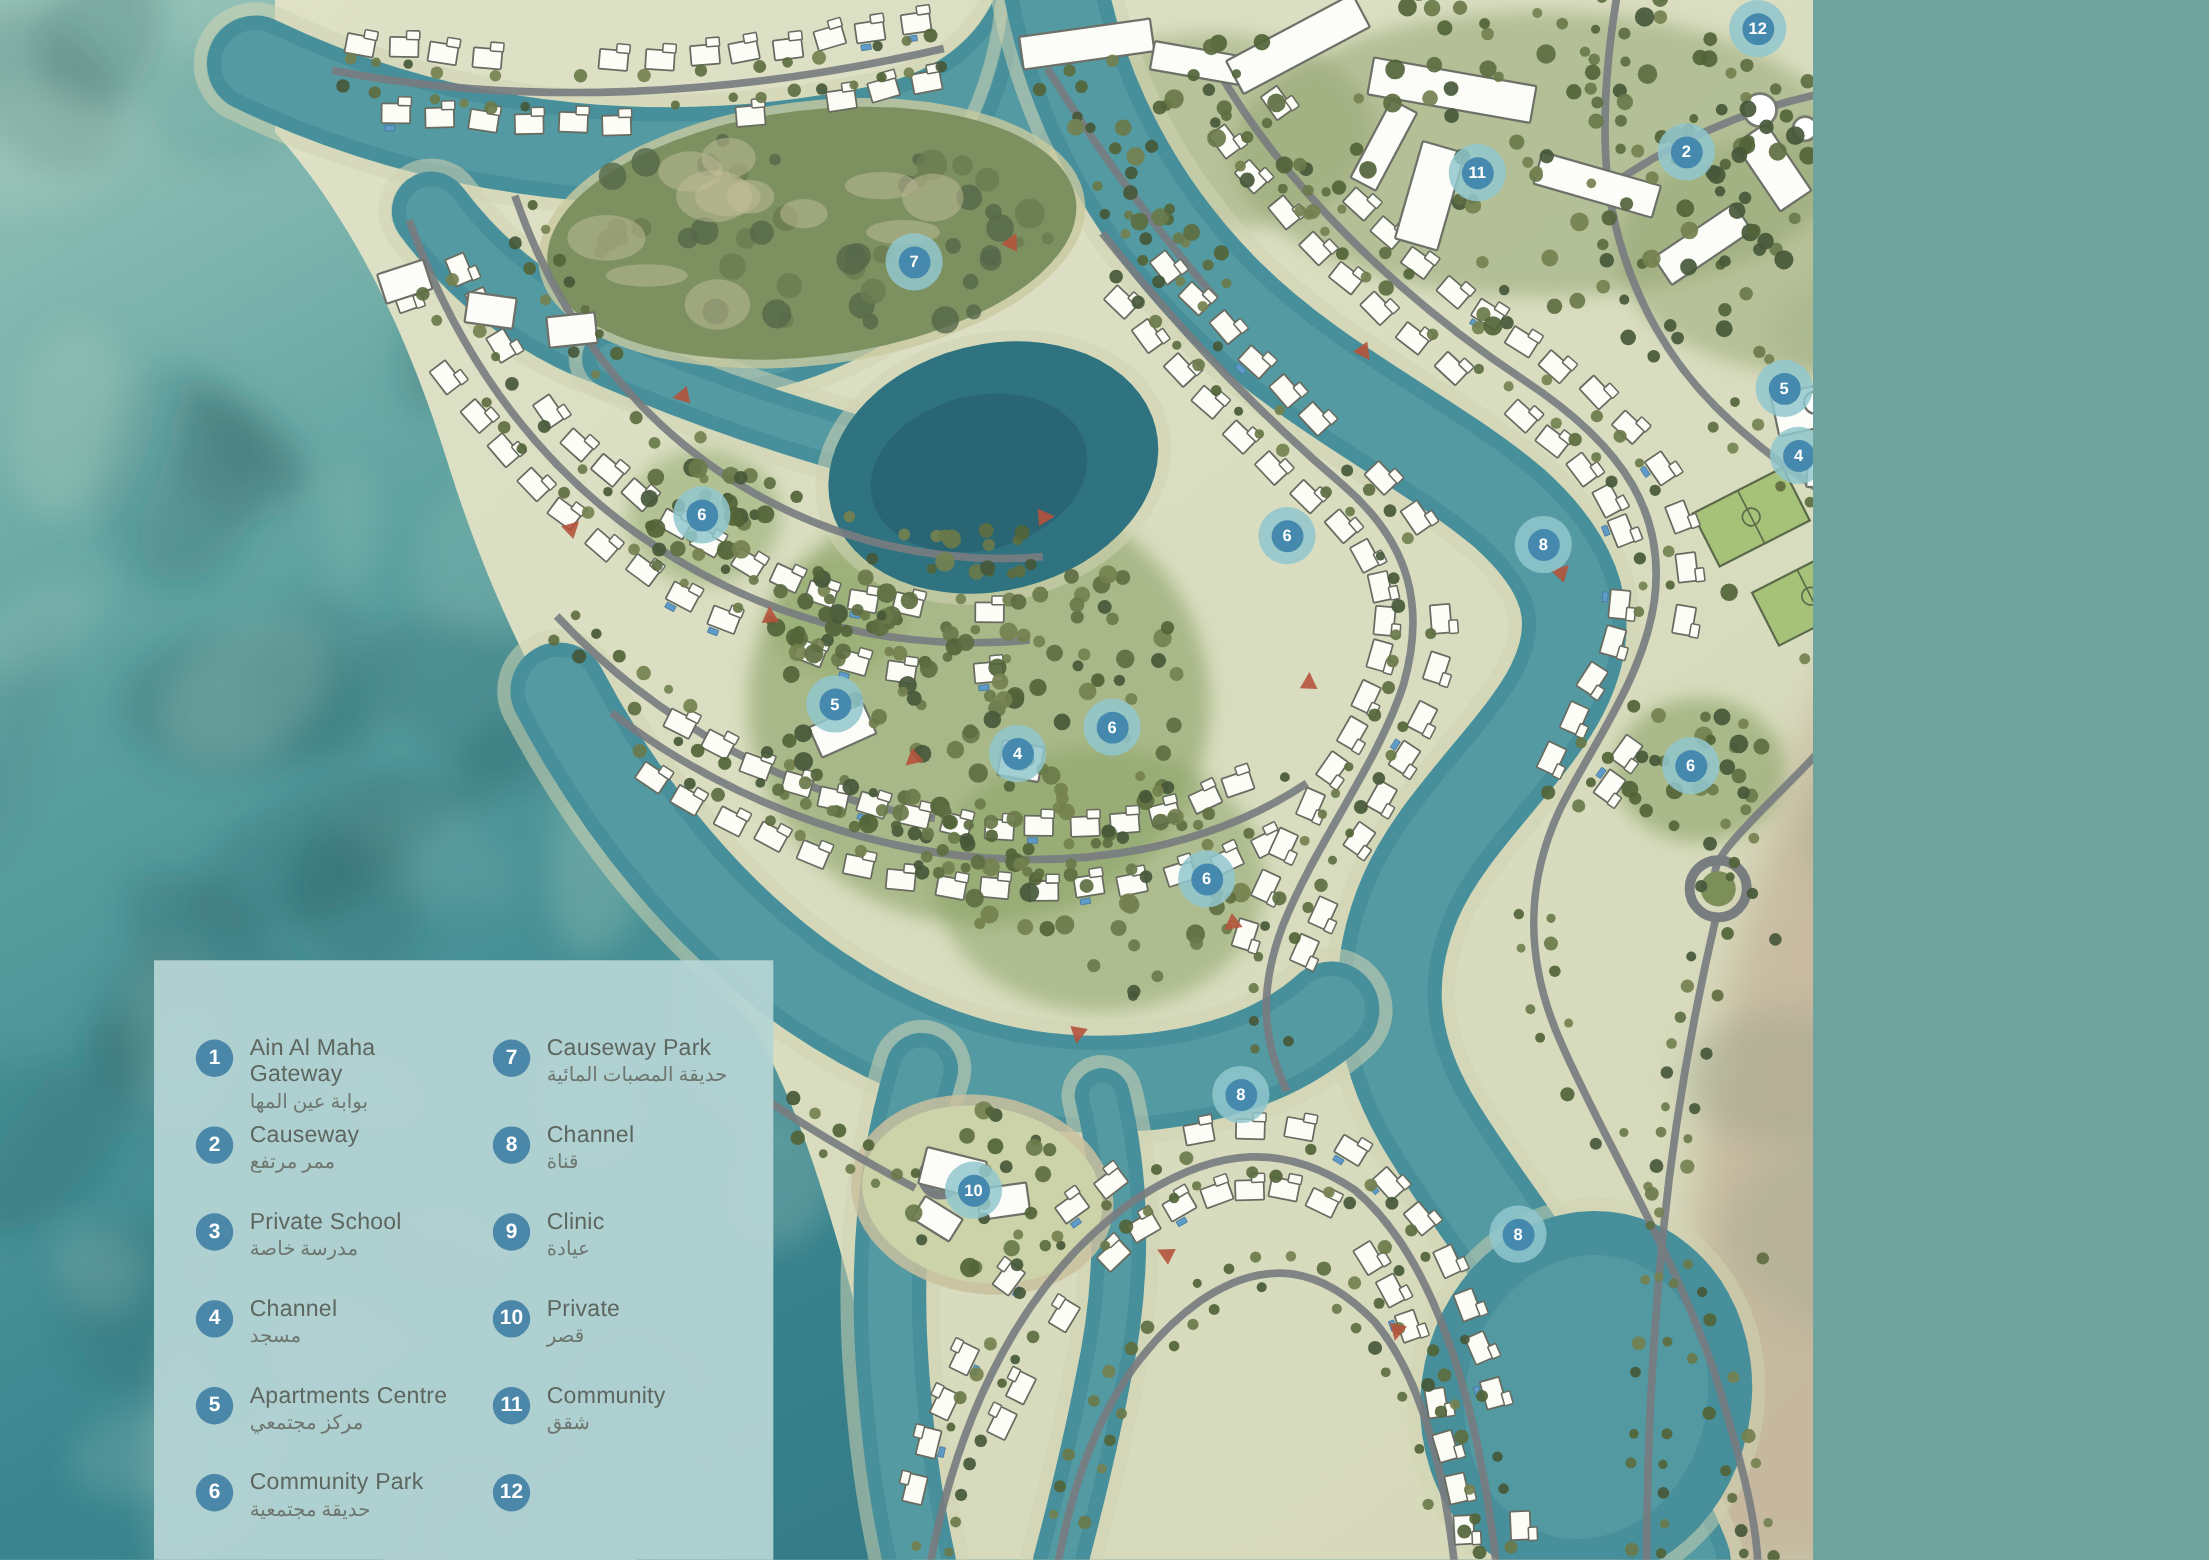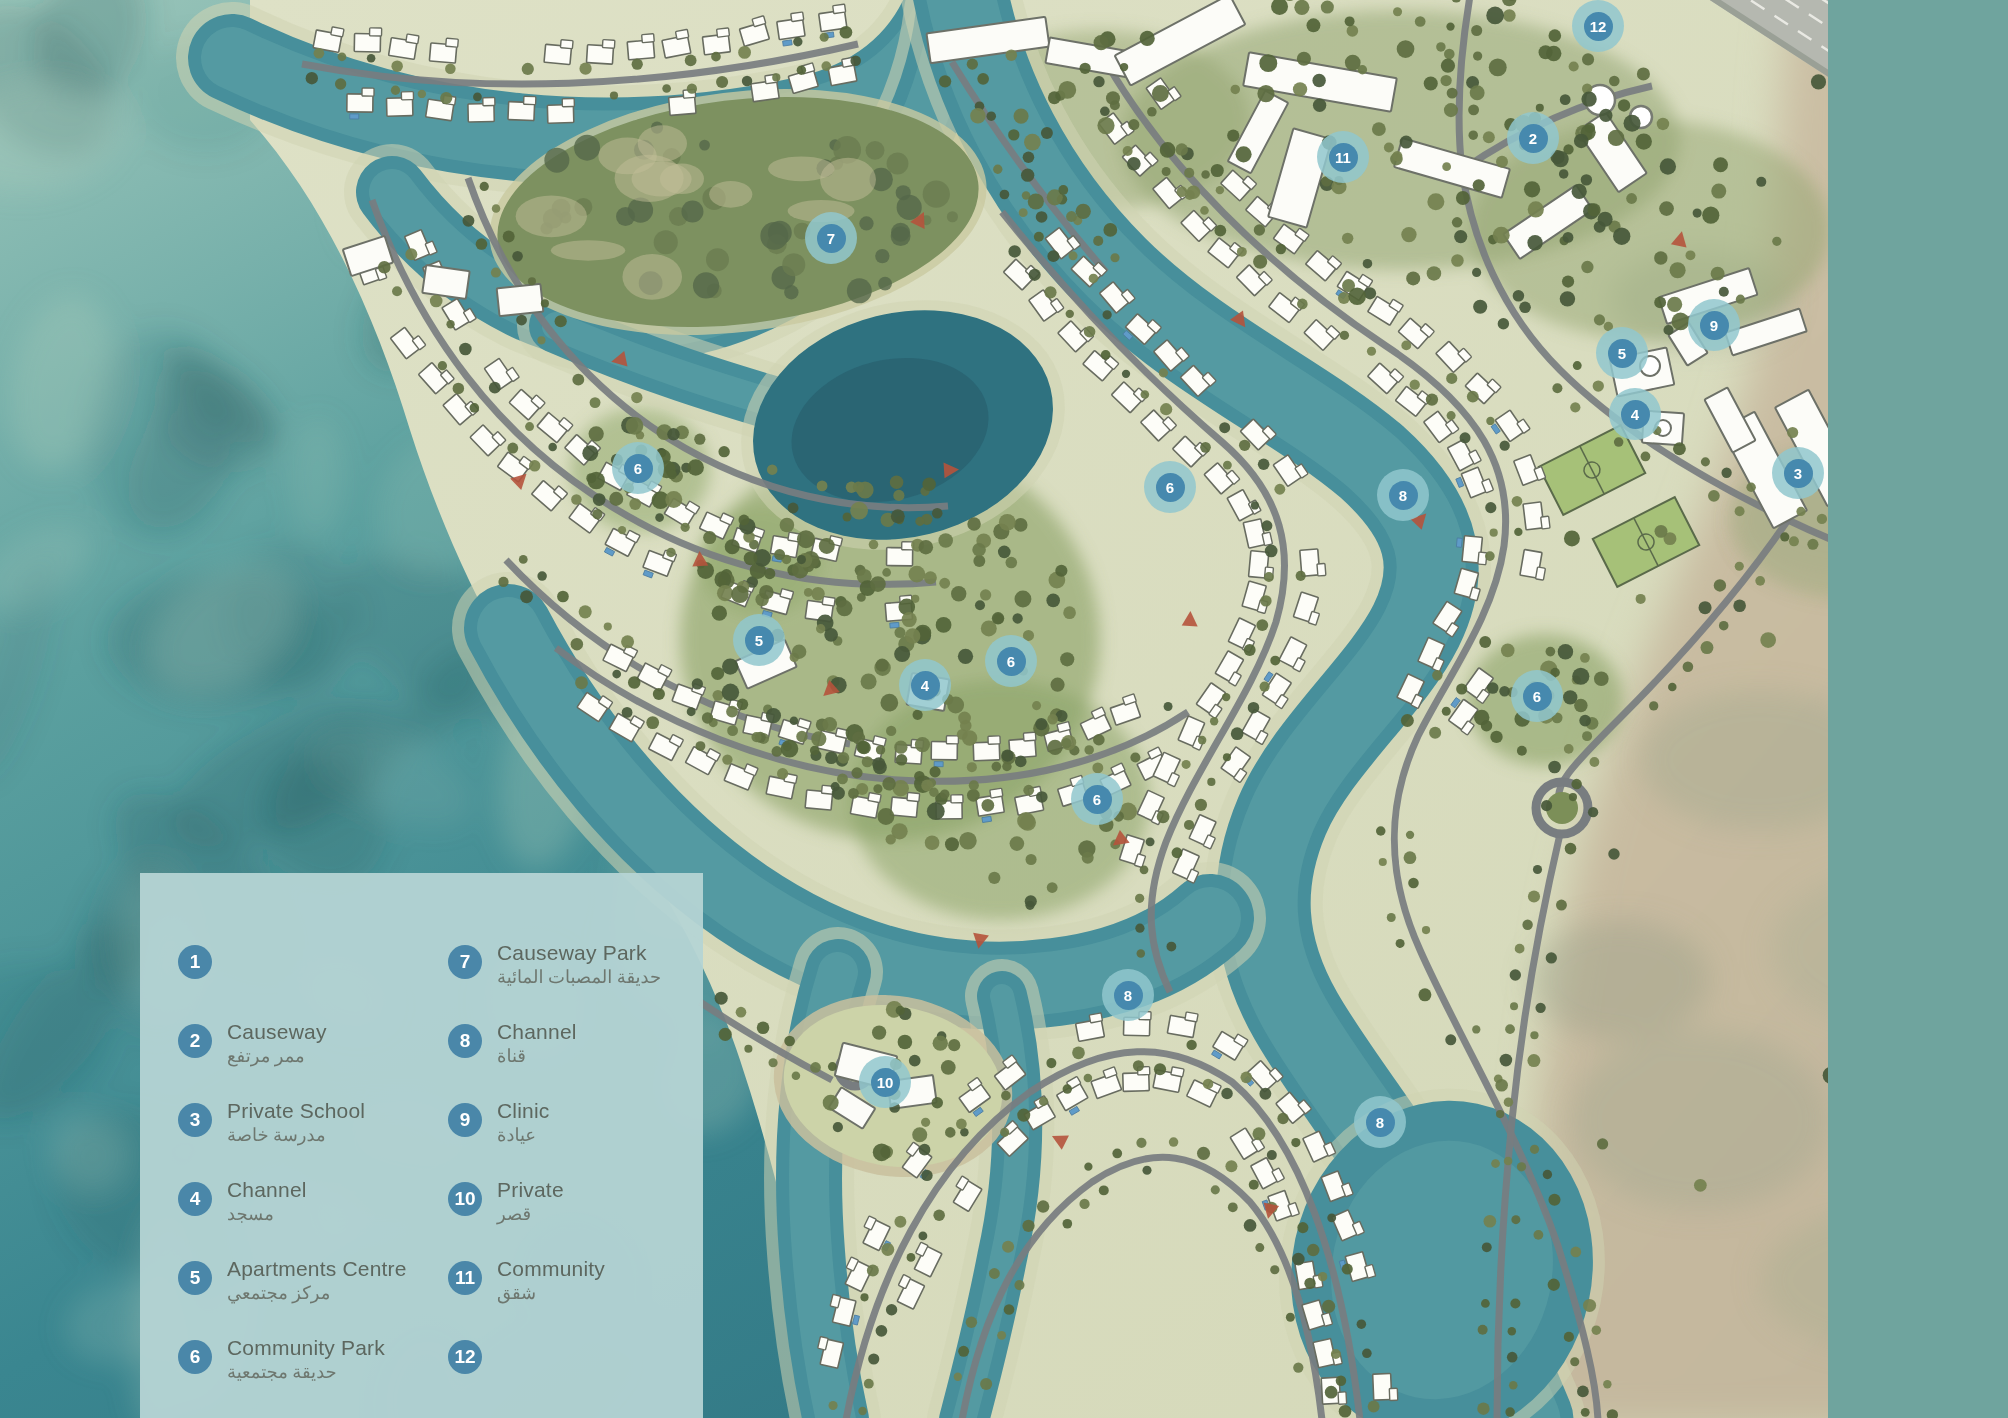--- a/index.html
+++ b/index.html
@@ -1,16 +1,16 @@
 <!DOCTYPE html>
 <html style="--marker-halo: rgba(144,199,206,0.85); --marker-fill: #4689ae; --legend-bg: rgba(181,212,212,0.95); --legend-circle: #4a87a9; --legend-text: #5d675f; --legend-text-ar: #6e776f;"><head>
 <meta charset="utf-8">
 <style>
   html,body{margin:0;padding:0;background:#6fa49e;}
-  .stage{position:relative;width:1828px;height:1418px;overflow:hidden;
+  .stage{position:relative;width:1648px;height:1418px;overflow:hidden;
          font-family:"Liberation Sans","DejaVu Sans",sans-serif;}
   svg{position:absolute;left:0;top:0;}
   
   #markers{position:absolute;left:0;top:0;width:100%;height:100%;pointer-events:none;}
   .marker{position:absolute;width:52px;height:52px;margin:-26px 0 0 -26px;border-radius:50%;
           background:var(--marker-halo);display:flex;align-items:center;justify-content:center;
           pointer-events:auto;cursor:pointer;}
   .marker .dot{width:29px;height:29px;border-radius:50%;background:var(--marker-fill);
           display:flex;align-items:center;justify-content:center;}
   .marker .num{color:#fff;font-size:15px;font-weight:bold;line-height:1;}
@@ -2170,20 +2170,24 @@
         <div class="dot">
           <span class="num">8</span>
         </div>
       </div>
     </div>
 
   <div class="legend">
     <div class="legend-grid" id="legend-grid">
         <div class="legend-item">
           <div class="lnum">1</div>
+          <div class="ltxt">
+            <div class="en">Ain Al Maha Gateway</div>
+            <div class="ar">بوابة عين المها</div>
+          </div>
         </div>
         <div class="legend-item">
           <div class="lnum">2</div>
           <div class="ltxt">
             <div class="en">Causeway</div>
             <div class="ar">ممر مرتفع</div>
           </div>
         </div>
         <div class="legend-item">
           <div class="lnum">3</div>

